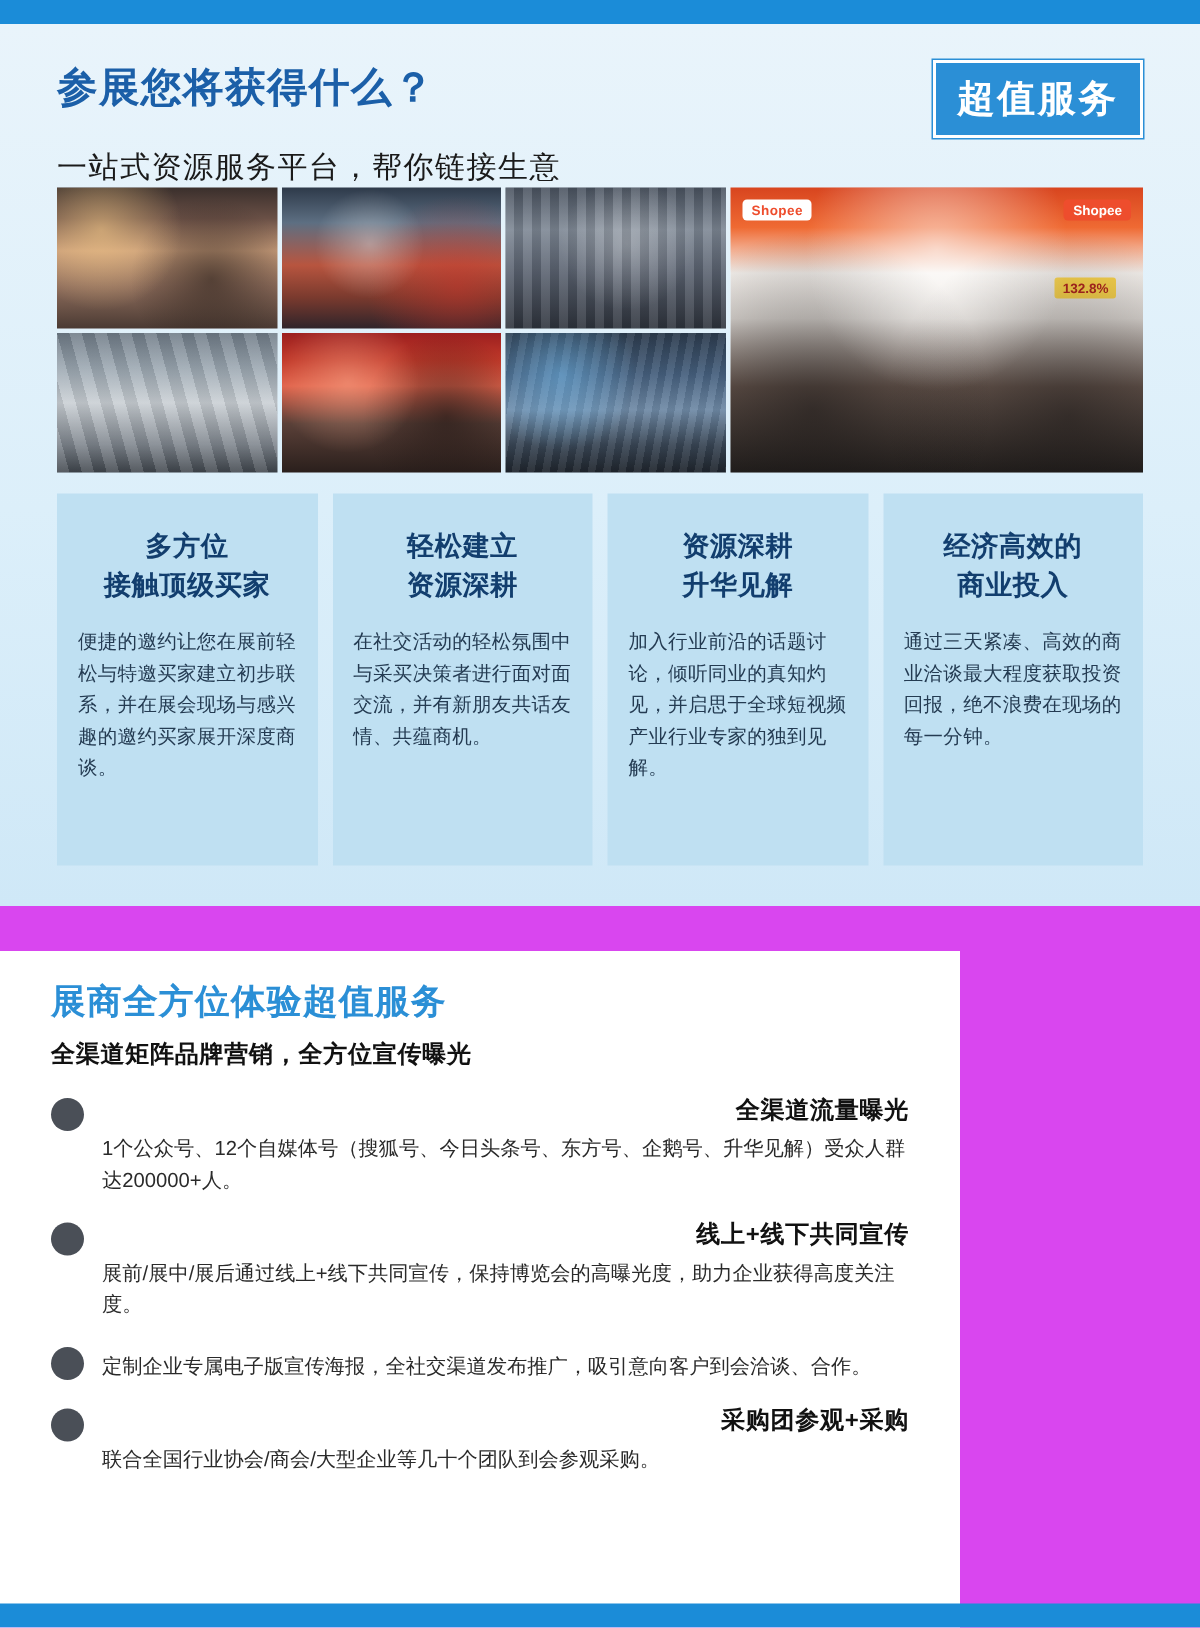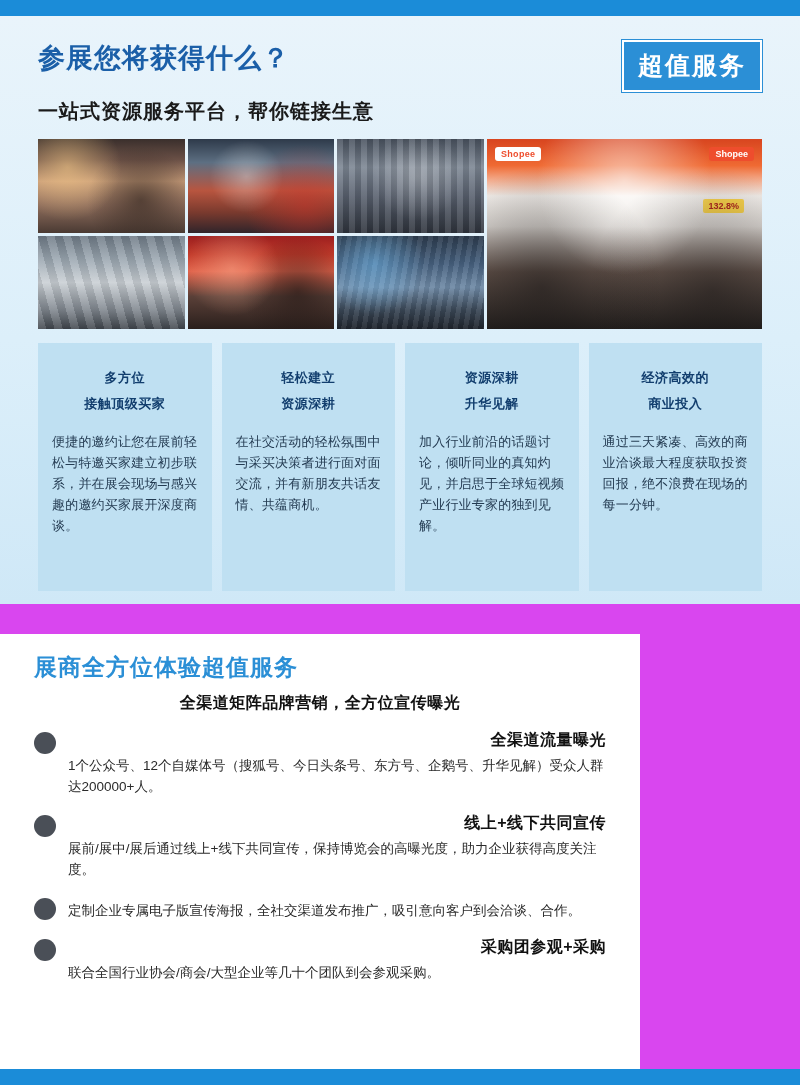--- a/index.html
+++ b/index.html
@@ -30,22 +30,22 @@
   }
   .badge {
     position: absolute; right: 0; top: 2px;
     background: #2b8fd6; color: #ffffff;
     font-size: 25px; font-weight: bold; letter-spacing: 2px;
     padding: 7px 14px 8px 14px;
     border: 2px solid #ffffff;
     box-shadow: 0 0 0 1px #2b8fd6;
   }
   .subtitle {
-    font-size: 20px; font-weight: bold; color: #1a1a1a;
-    letter-spacing: 1px; margin-top: 2px; margin-bottom: 14px;
+    font-size: 20px; font-weight: normal; color: #1a1a1a;
+    letter-spacing: 1px; margin-top: 2px; 
   }
 
   
   .collage {
     position: relative; width: 724px; height: 190px;
     display: flex; gap: 3px;
   }
   .col-left { width: 446px; display: flex; flex-direction: column; gap: 3px; }
   .row { display: flex; gap: 3px; height: 93.5px; }
   .ph { flex: 1; overflow: hidden; position: relative; }
@@ -122,39 +122,39 @@
   .cards {
     display: flex; gap: 10px; margin-top: 14px; width: 724px;
   }
   .card {
     width: 176px; height: 248px;
     background: #bfe0f2;
     padding: 22px 14px 14px 14px;
     display: flex; flex-direction: column;
   }
   .card-title {
-    font-size: 13px; font-weight: bold; color: #123e6e;
+    font-size: 18px; font-weight: bold; color: #123e6e;
     text-align: center; line-height: 26px; letter-spacing: .5px;
   }
   .card-body {
     margin-top: 14px;
     font-size: 13px; color: #243b52; line-height: 21px; letter-spacing: .2px;
   }
 
   
   .lower {
     position: absolute; top: 634px; left: 0; width: 640px; height: 465px;
     background: #ffffff; padding: 18px 34px 0 34px;
   }
   .lower-title {
     font-size: 23px; font-weight: bold; color: #2b8fd6; letter-spacing: 1px;
   }
   .lower-sub {
     font-size: 16px; font-weight: bold; color: #111111;
-    margin-top: 10px; letter-spacing: .5px; text-align: center;
+    margin-top: 10px; letter-spacing: .5px;
   }
   .bullets { margin-top: 16px; }
   .bullet { display: flex; margin-bottom: 16px; }
   .dot {
     width: 22px; height: 22px; border-radius: 50%;
     background: #4a4f57; flex: 0 0 22px; margin-top: 2px; margin-right: 12px;
   }
   .b-text { flex: 1; }
   .b-title { font-size: 16px; font-weight: bold; color: #111111; letter-spacing: .5px; text-align: right; }
   .b-desc { font-size: 13.5px; color: #2a2a2a; line-height: 21px; margin-top: 4px; }

